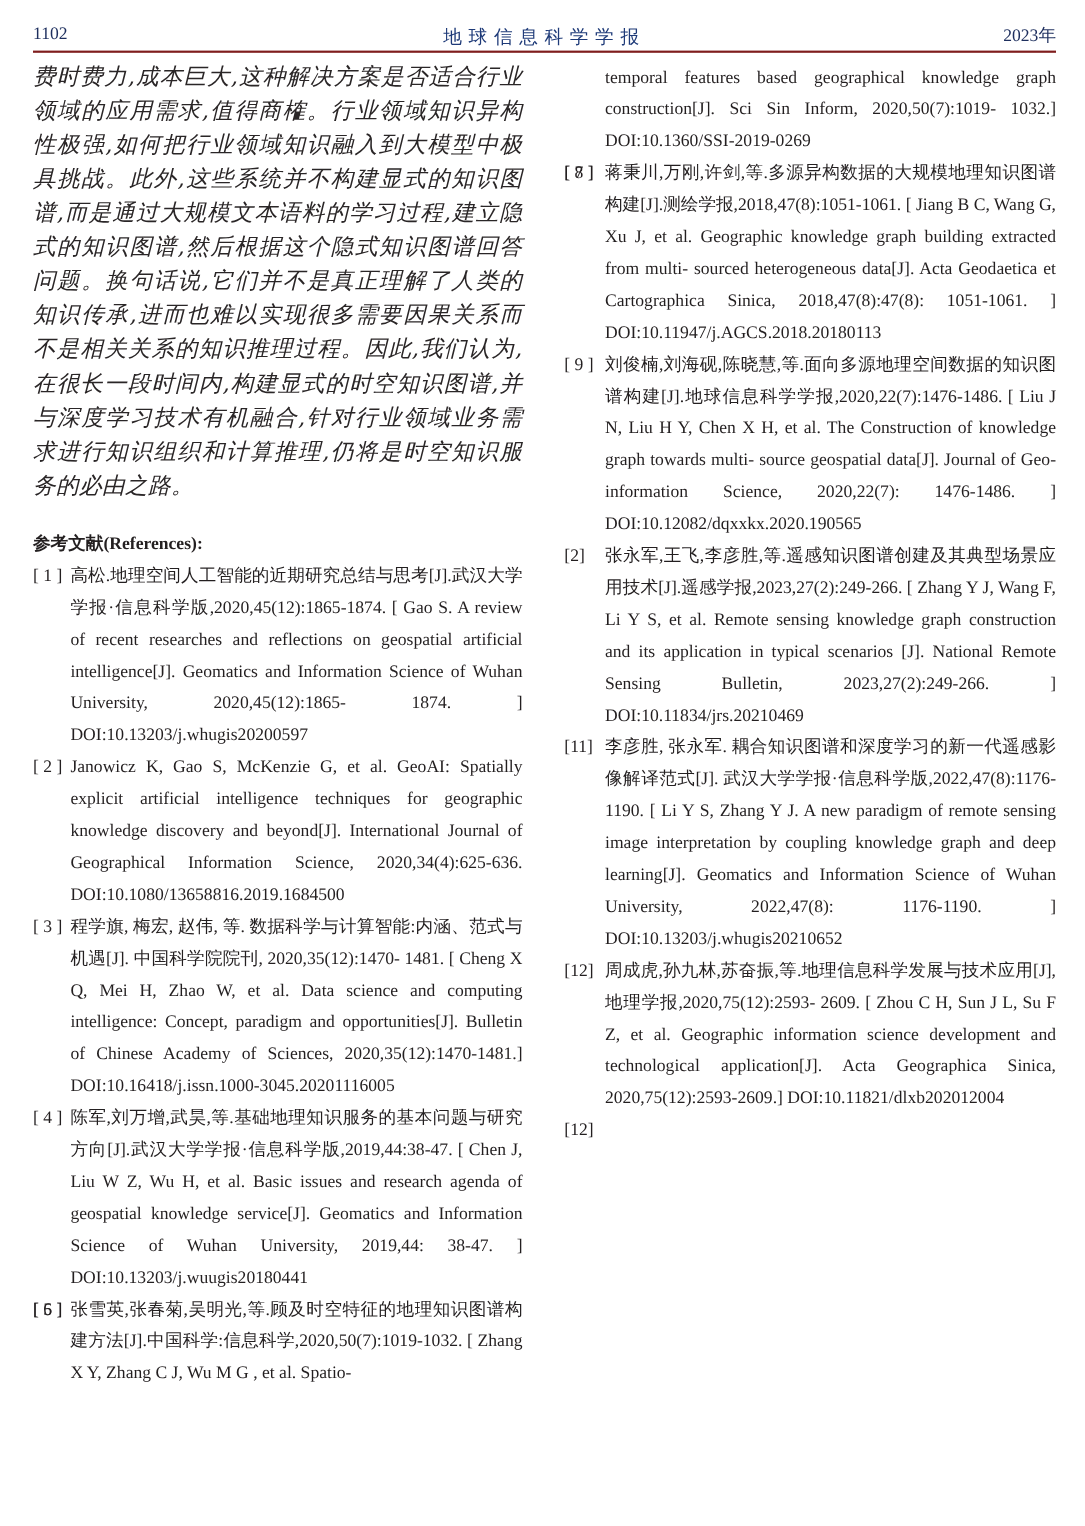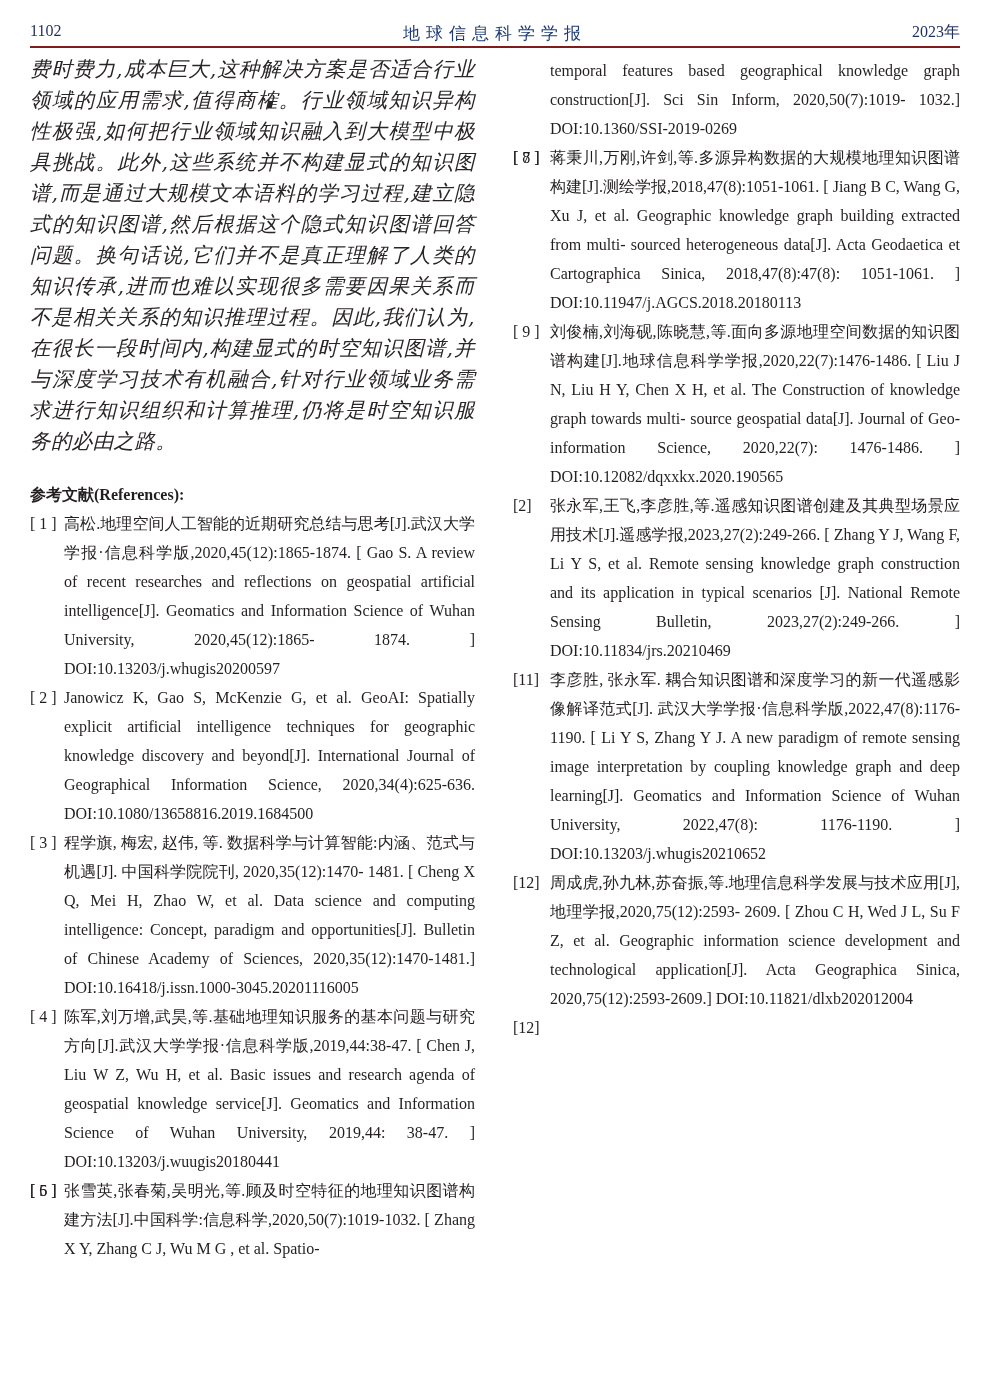--- a/index.html
+++ b/index.html
@@ -113,19 +113,19 @@
     <li class="ref">
       <span class="num">[2]</span>
       <span>张永军,王飞,李彦胜,等.遥感知识图谱创建及其典型场景应用技术[J].遥感学报,2023,27(2):249-266. [ Zhang Y J, Wang F, Li Y S, et al. Remote sensing knowledge graph construction and its application in typical scenarios [J]. National Remote Sensing Bulletin, 2023,27(2):249-266. ] DOI:10.11834/jrs.20210469</span>
     </li>
     <li class="ref">
       <span class="num">[11]</span>
       <span>李彦胜, 张永军. 耦合知识图谱和深度学习的新一代遥感影像解译范式[J]. 武汉大学学报·信息科学版,2022,47(8):1176-1190. [ Li Y S, Zhang Y J. A new paradigm of remote sensing image interpretation by coupling knowledge graph and deep learning[J]. Geomatics and Information Science of Wuhan University, 2022,47(8): 1176-1190. ] DOI:10.13203/j.whugis20210652</span>
     </li>
     <li class="ref">
       <span class="num">[12]</span>
-      <span>周成虎,孙九林,苏奋振,等.地理信息科学发展与技术应用[J],地理学报,2020,75(12):2593- 2609. [ Zhou C H, Wed J L, Su F Z, et al. Geographic information science development and technological application[J]. Acta Geographica Sinica, 2020,75(12):2593-2609.] DOI:10.11821/dlxb202012004</span>
+      <span>周成虎,孙九林,苏奋振,等.地理信息科学发展与技术应用[J],地理学报,2020,75(12):2593- 2609. [ Zhou C H, Sun J L, Su F Z, et al. Geographic information science development and technological application[J]. Acta Geographica Sinica, 2020,75(12):2593-2609.] DOI:10.11821/dlxb202012004</span>
     </li>
     <li class="ref">
       <span class="num">[12]</span>
     </li>
   </ul>
 </div>
 
 </body></html>

